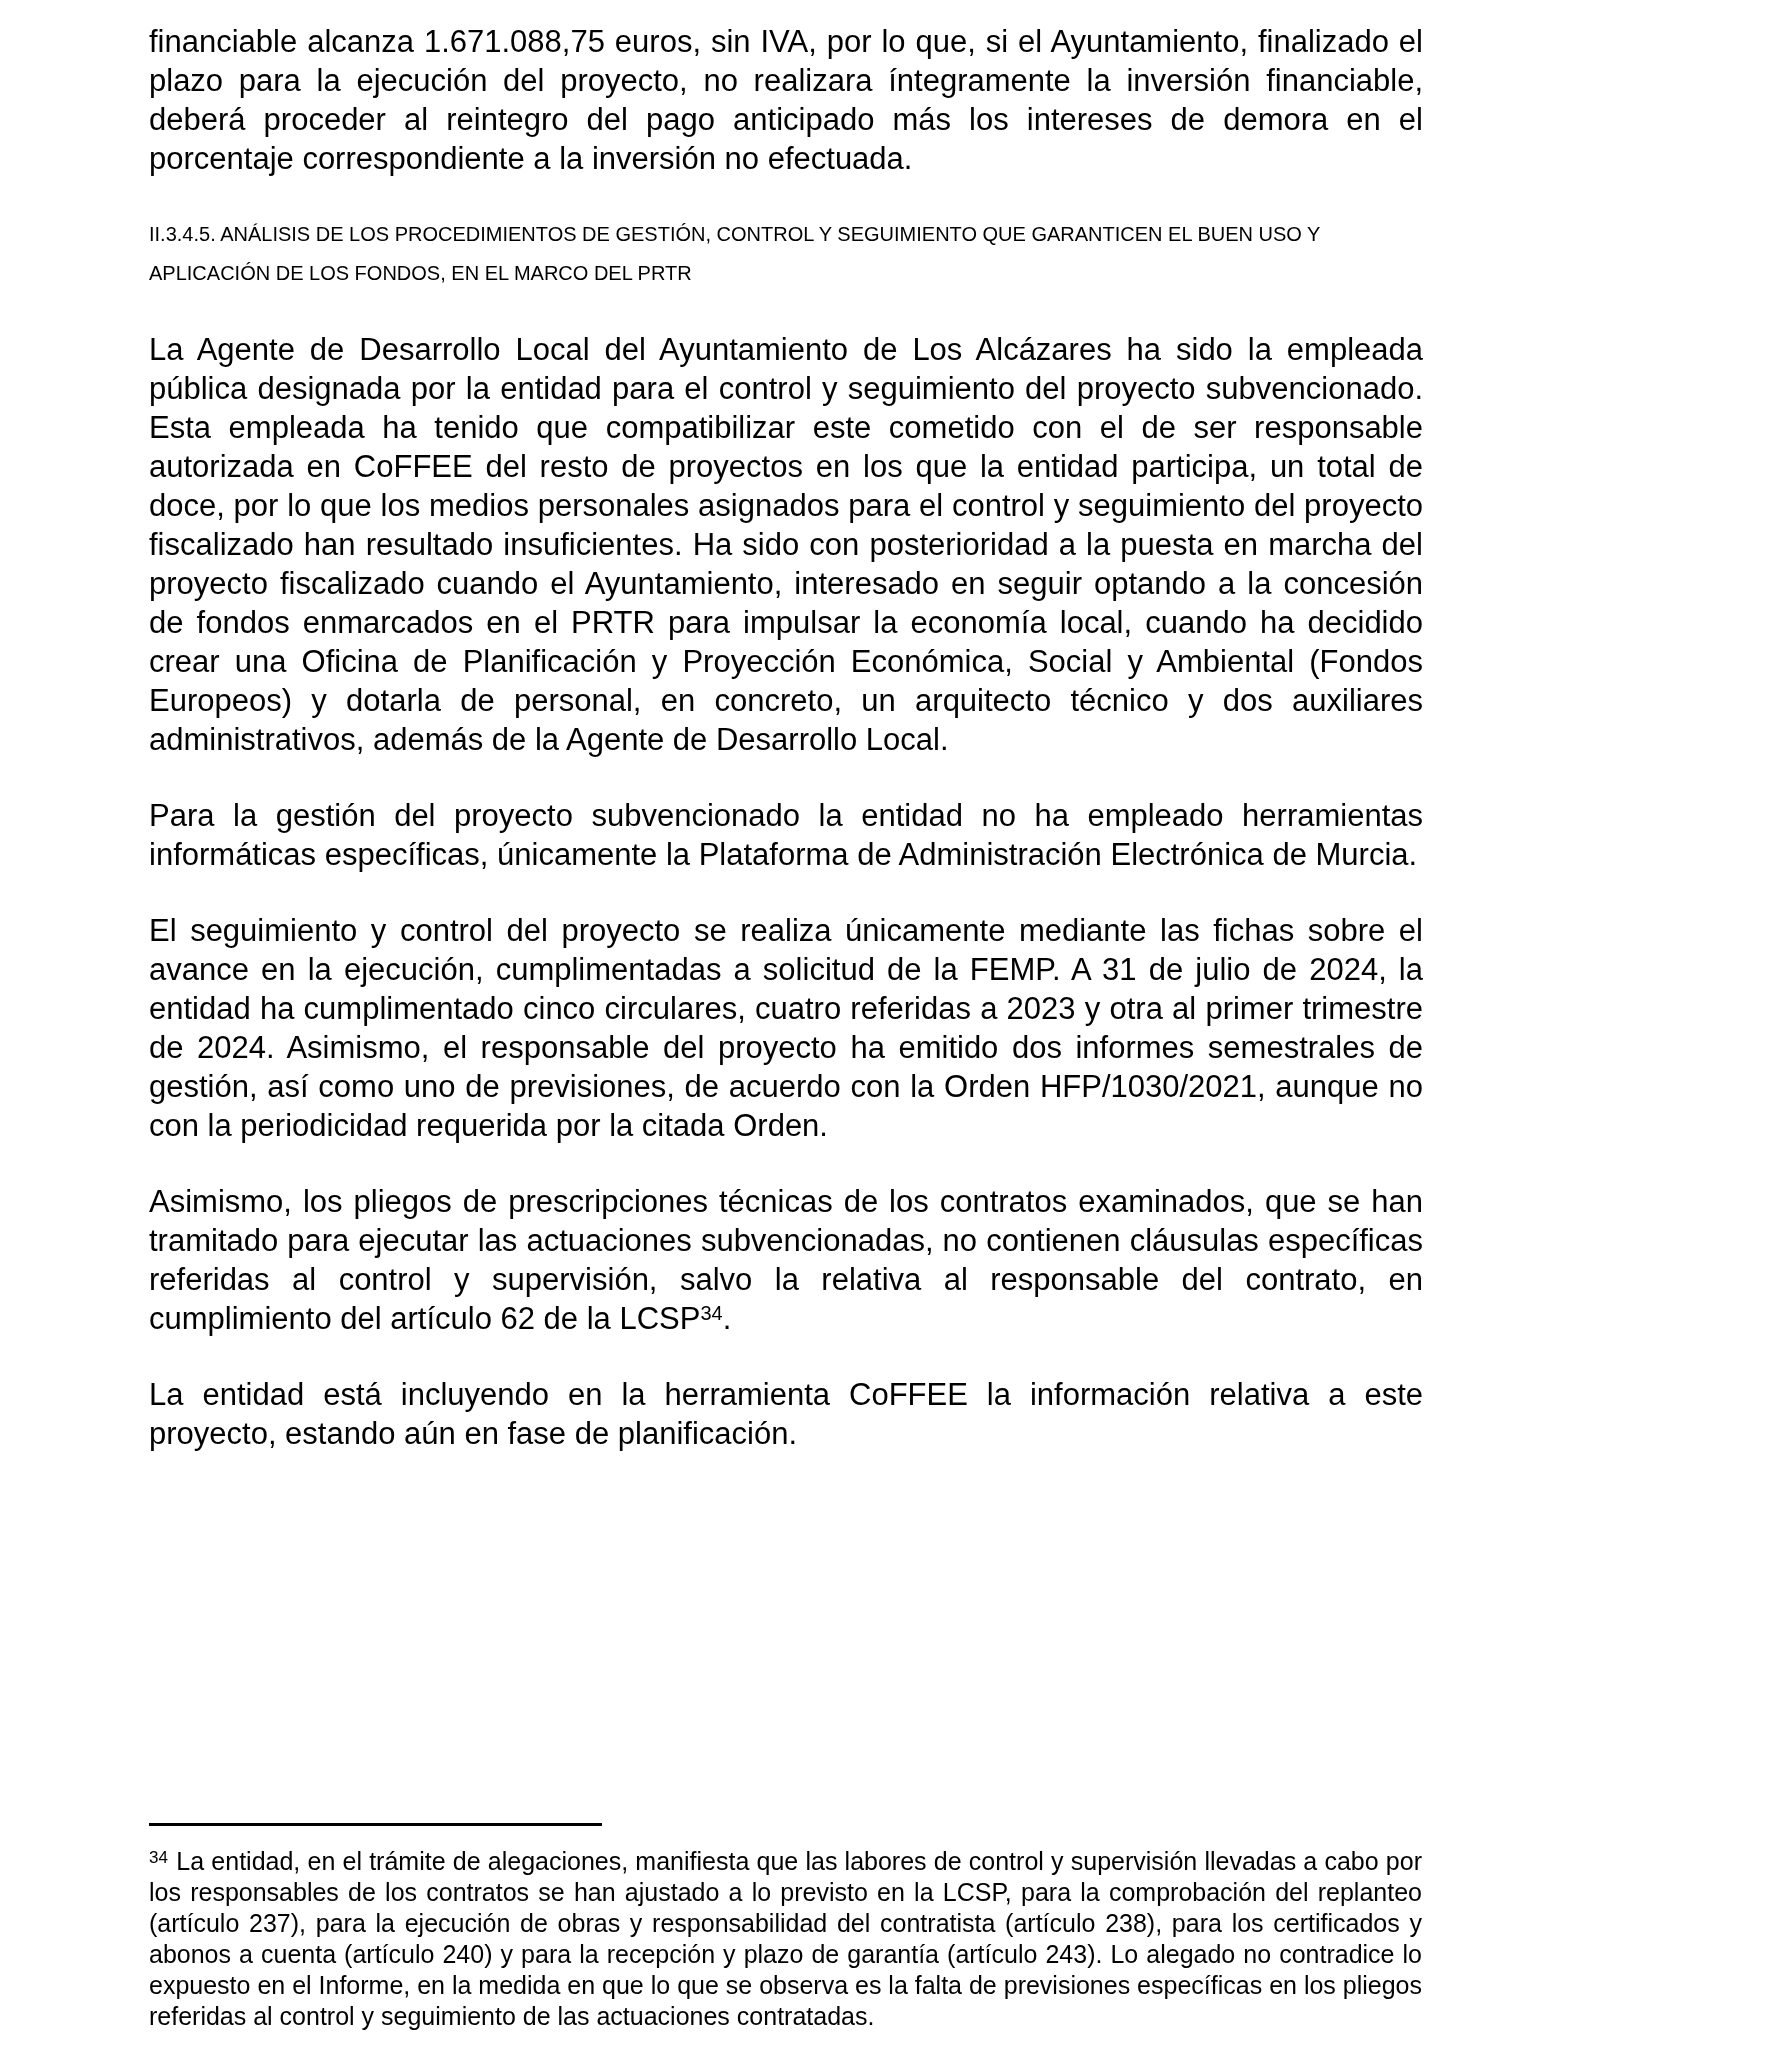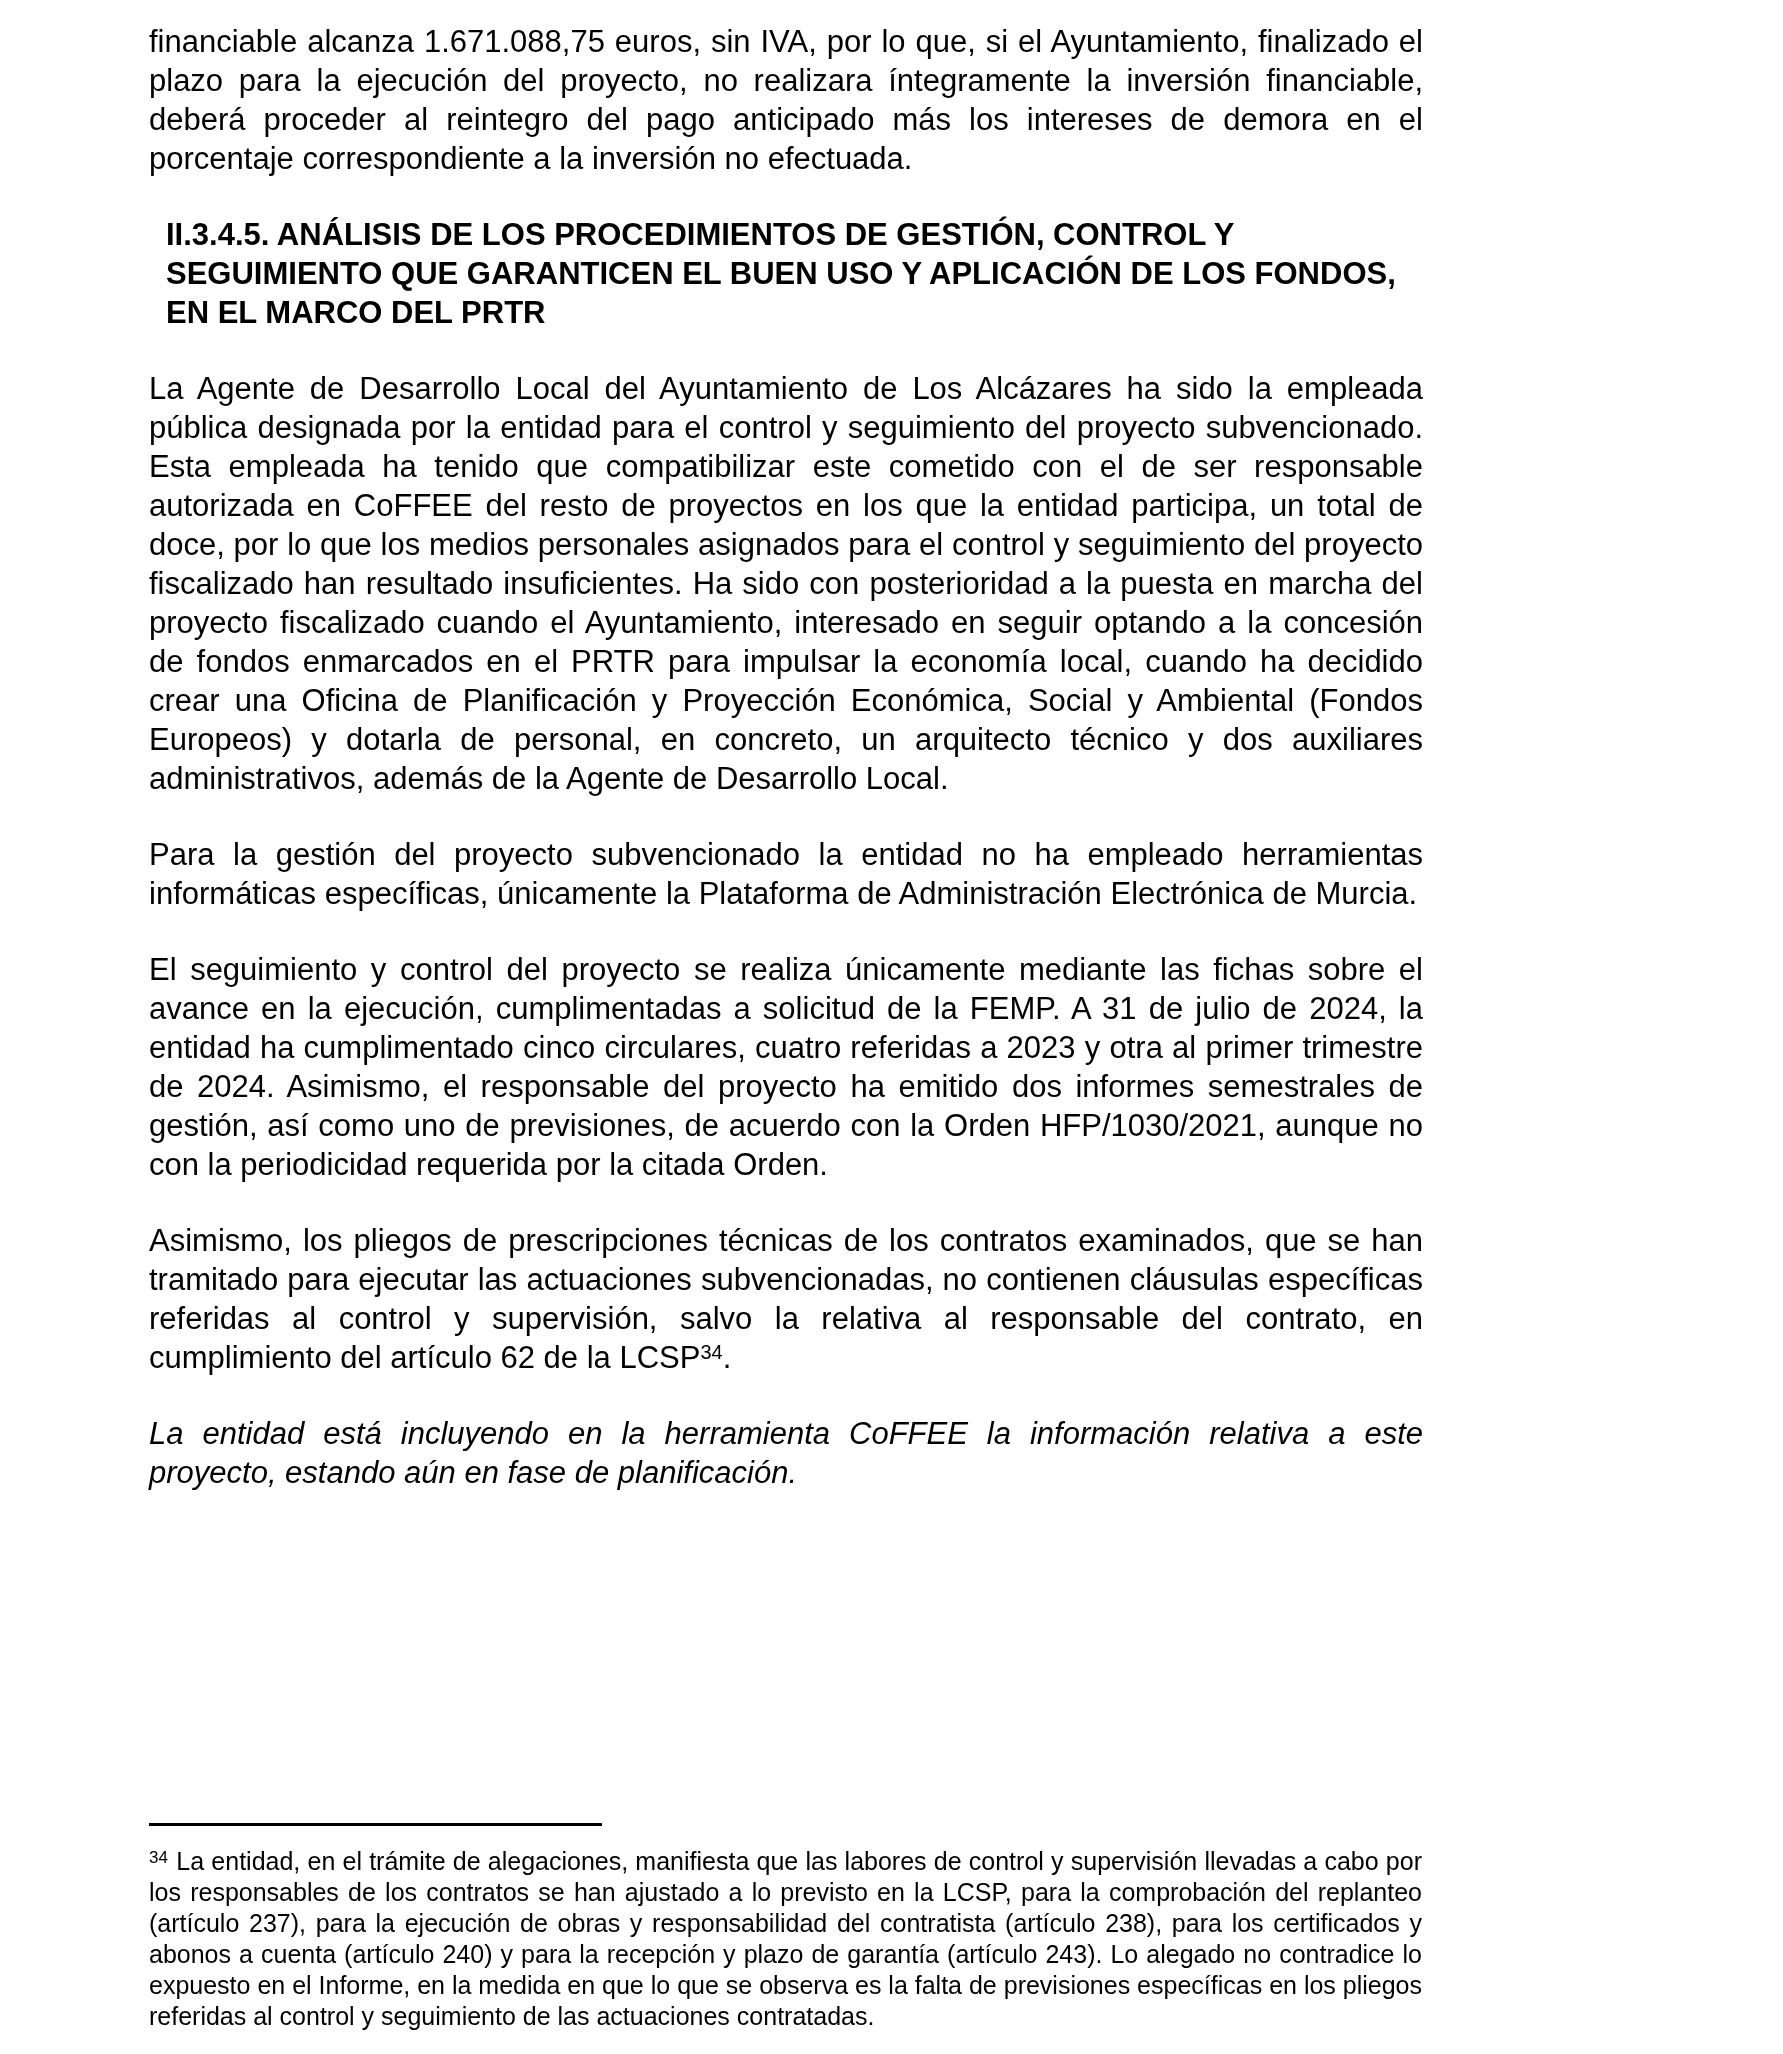--- a/index.html
+++ b/index.html
@@ -22,26 +22,26 @@
     left: 149px;
     right: 149px;
   }
   .body-text p {
     margin: 0 0 37px 0;
     font-size: 31px;
     line-height: 39px;
     text-align: justify;
     text-justify: inter-word;
   }
-  .body-text p:last-child { margin-bottom: 16px; font-style: italic; }
+  .body-text p:last-child { margin-bottom: 16px; }
   .section-heading {
-    margin: 37px 17px;
-    font-size: 31px;
+    margin: 37px 0;
+    font-size: 20px;
     line-height: 39px;
-    font-weight: bold;
+    font-weight: normal;
     text-align: left;
   }
   sup.fn-ref {
     font-size: 20px;
     line-height: 0;
     vertical-align: baseline;
     position: relative;
     top: -0.45em;
   }
   .footnote-area {

